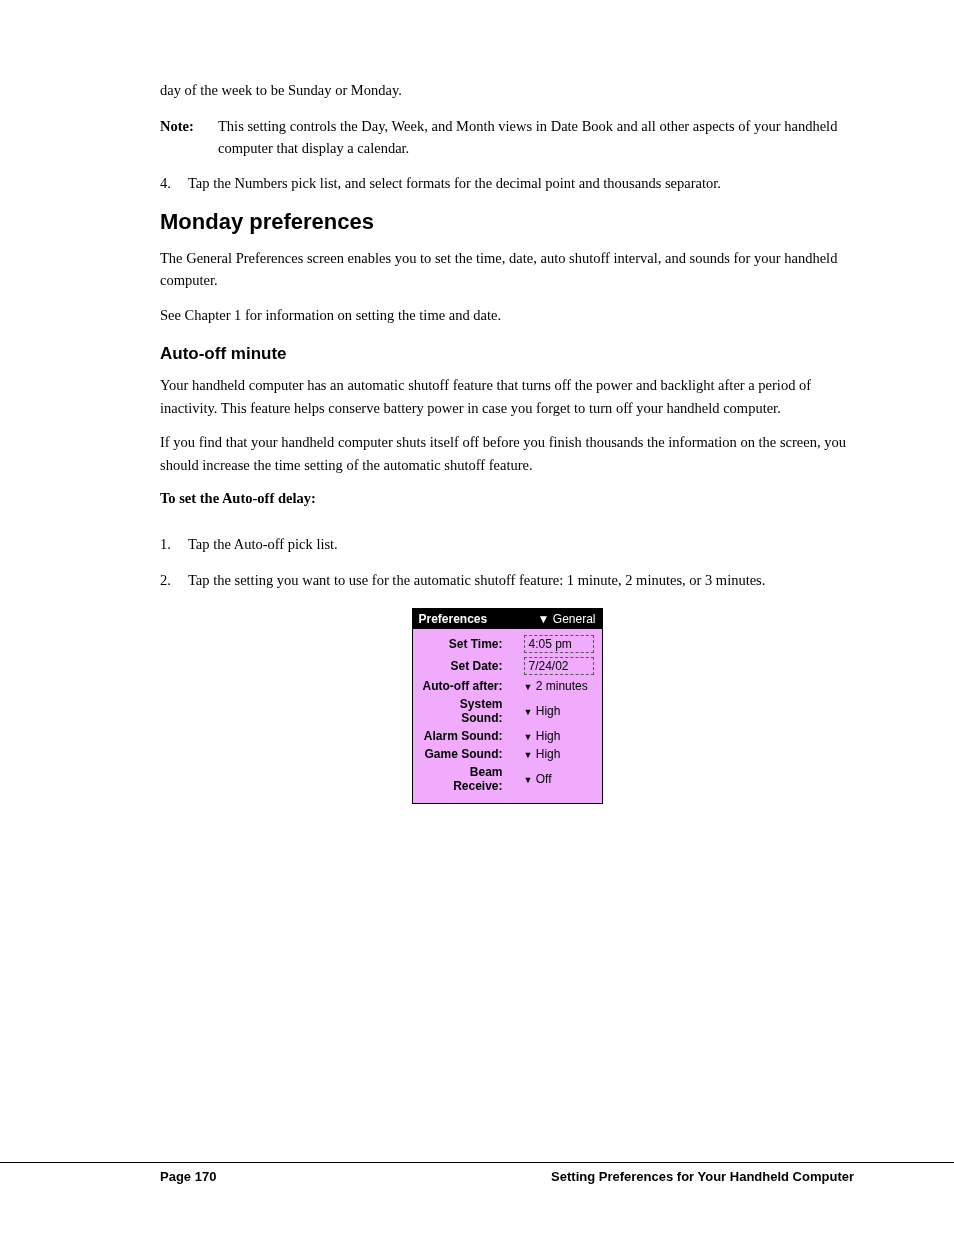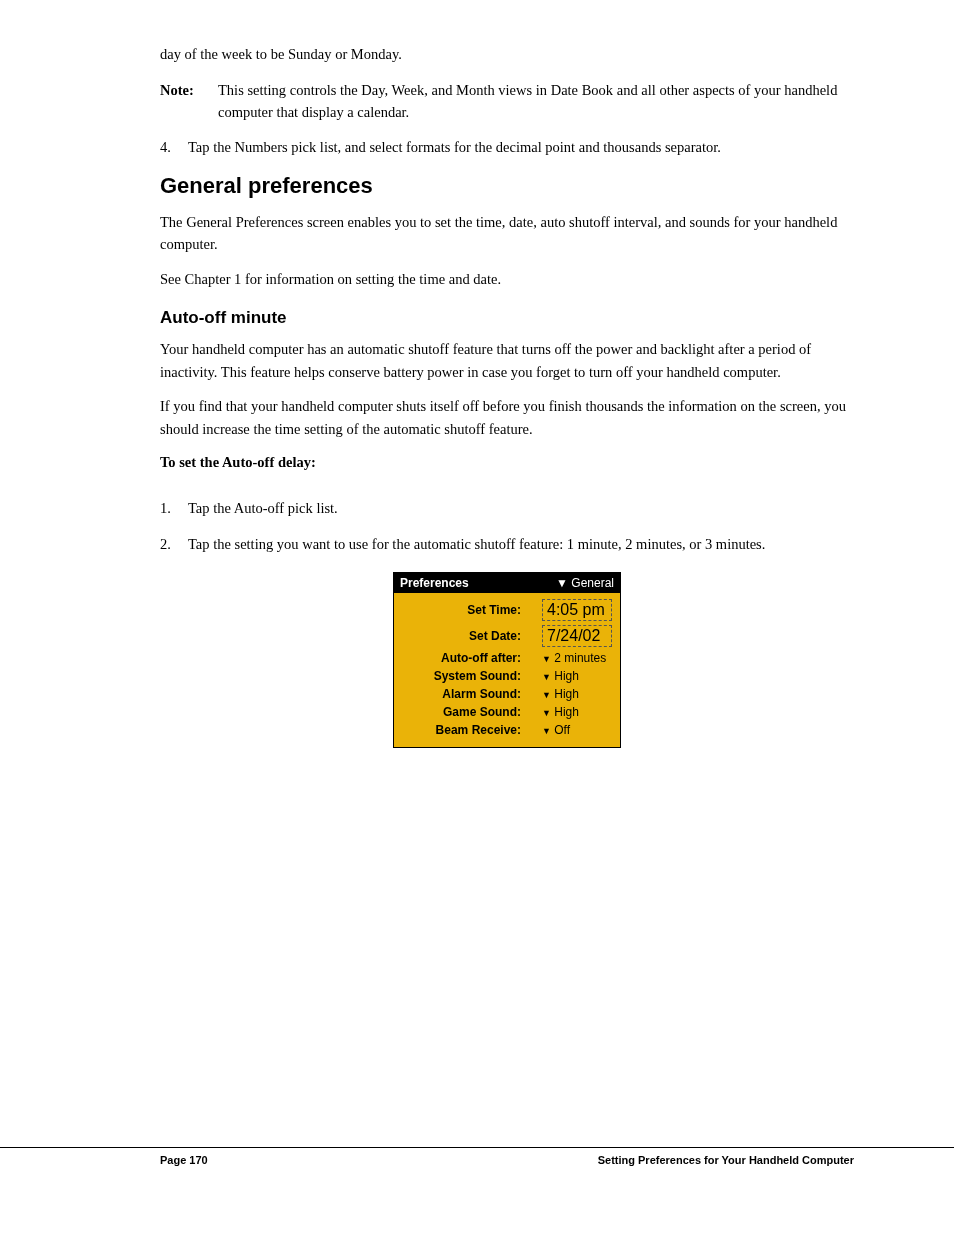--- a/index.html
+++ b/index.html
@@ -7,21 +7,21 @@
       width: 954px;
       min-height: 1235px;
       background: #fff;
       font-family: "Times New Roman", Times, serif;
       font-size: 14.5px;
       color: #000;
       position: relative;
     }
 
     .page-container {
-      padding: 44px 100px 80px 160px;
+      padding: 80px 100px 80px 160px;
       max-width: 954px;
     }
 
     
     .intro-text {
       margin-bottom: 14px;
       line-height: 1.5;
     }
 
     
@@ -77,25 +77,25 @@
     
     .sub-label {
       font-weight: bold;
       margin-bottom: 24px;
       line-height: 1.5;
     }
 
     
     .device-screenshot {
       border: 1px solid #000;
-      width: 228px;
+      width: 191px;
       margin: 16px auto;
       font-family: Arial, Helvetica, sans-serif;
       font-size: 12px;
-      background: #eab308;
+      background: #f0abfc;
     }
     .device-header {
       background: #000;
       color: #fff;
       display: flex;
       justify-content: space-between;
       align-items: center;
       padding: 3px 6px;
       font-size: 12px;
     }
@@ -122,38 +122,38 @@
       text-align: right;
       flex: 1;
     }
     .device-row .row-value {
       text-align: left;
       min-width: 70px;
     }
     .dotted-box {
       border: 1px dashed #555;
       padding: 1px 4px;
-      font-size: 16px;
+      font-size: 12px;
     }
     .dropdown-arrow {
       font-size: 9px;
     }
 
     
     .page-footer {
       position: absolute;
-      bottom: 69px;
+      bottom: 51px;
       left: 0;
       right: 0;
       border-top: 1px solid #000;
       display: flex;
       justify-content: space-between;
       padding: 6px 100px 0 160px;
       font-family: Arial, Helvetica, sans-serif;
-      font-size: 11px;
+      font-size: 13px;
     }
     .footer-page {
       font-weight: bold;
     }
     .footer-title {
       font-weight: bold;
       margin-left: 32px;
     }
   </style>
 </head>
@@ -166,21 +166,21 @@
   <div class="note-block">
     <span class="note-label">Note:</span>
     <span class="note-content">This setting controls the Day, Week, and Month views in Date Book and all other aspects of your handheld computer that display a calendar.</span>
   </div>
 
   <div class="numbered-item">
     <span class="num">4.</span>
     <span>Tap the Numbers pick list, and select formats for the decimal point and thousands separator.</span>
   </div>
 
-  <h2 class="section-heading">General preferences</h2>
+  <h2 class="section-heading">Monday preferences</h2>
 
   <p class="body-para">The General Preferences screen enables you to set the time, date, auto shutoff interval, and sounds for your handheld computer.</p>
   <p class="body-para">See Chapter 1 for information on setting the time and date.</p>
 
   <h3 class="subsection-heading">Auto-off minute</h3>
 
   <p class="body-para">Your handheld computer has an automatic shutoff feature that turns off the power and backlight after a period of inactivity. This feature helps conserve battery power in case you forget to turn off your handheld computer.</p>
   <p class="body-para">If you find that your handheld computer shuts itself off before you finish thousands the information on the screen, you should increase the time setting of the automatic shutoff feature.</p>
 
   <p class="sub-label">To set the Auto-off delay:</p>

